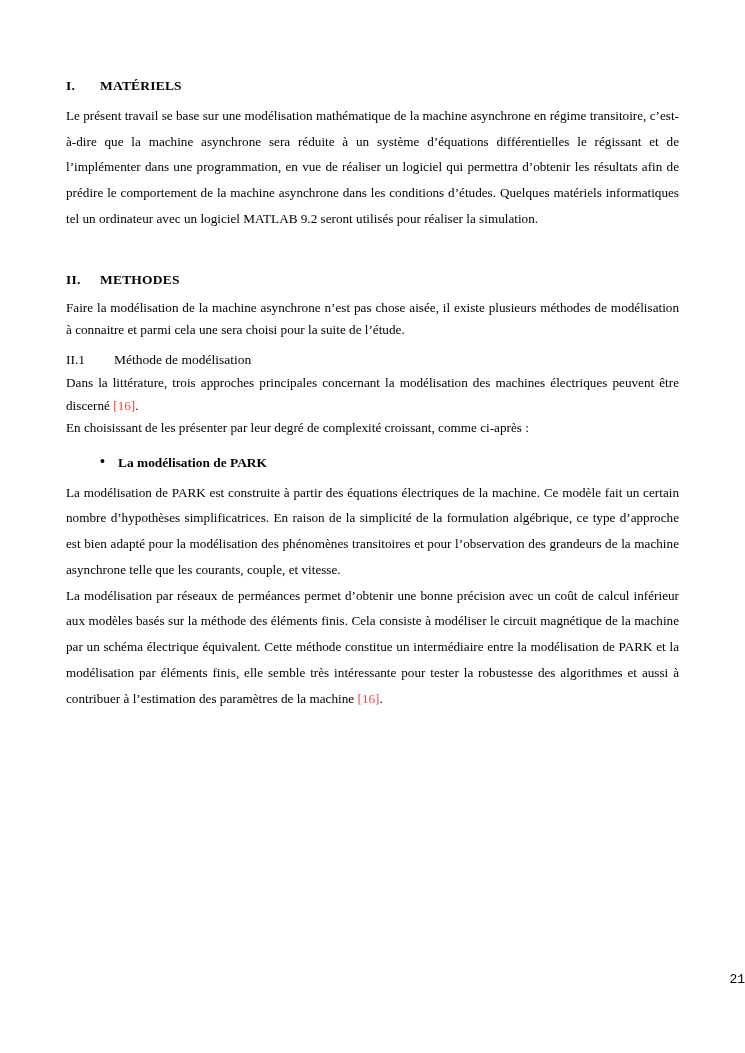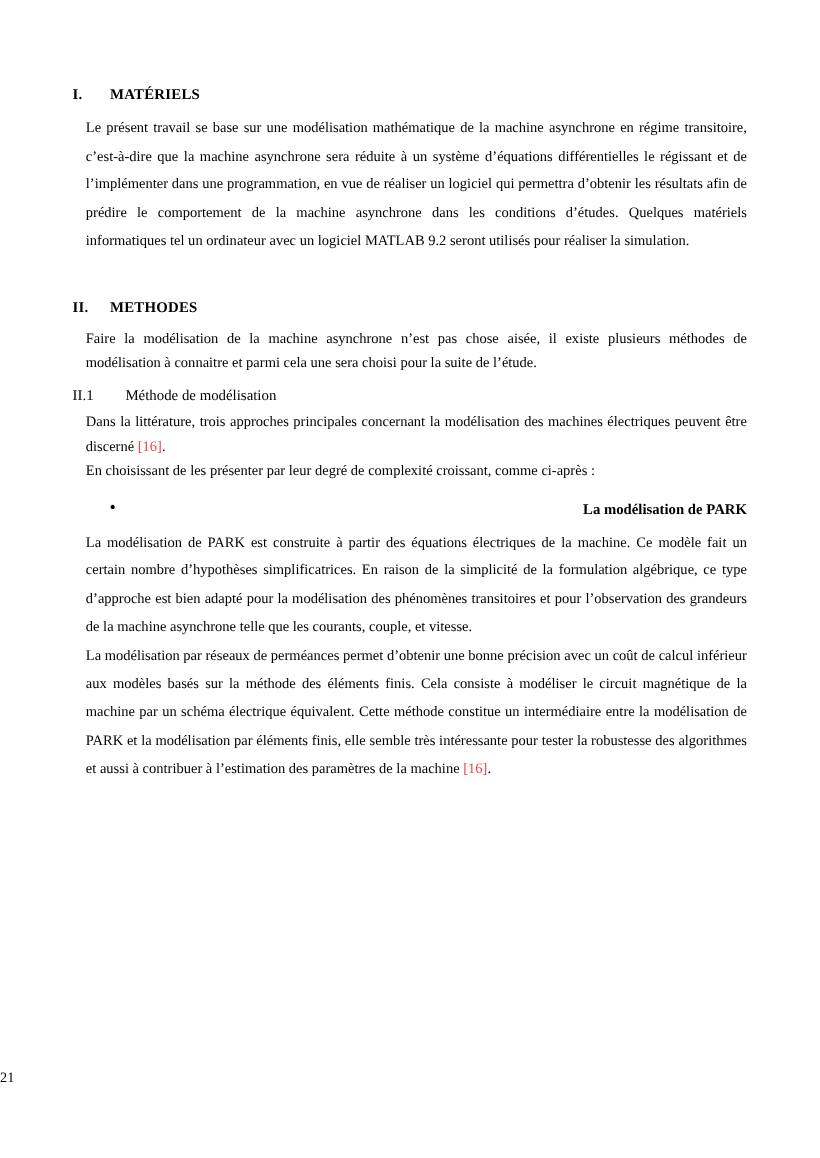--- a/index.html
+++ b/index.html
@@ -38,21 +38,21 @@
     margin: 0 0 4px 0;
   }
   .sub-heading .num {
     display: inline-block;
     min-width: 48px;
   }
   p.body {
     font-size: 13.2px;
     line-height: 1.95;
     text-align: justify;
-    margin: 0 0 0 12px;
+    margin: 0 0 0 0;
     text-indent: 0;
   }
   p.body.tight {
     line-height: 1.72;
   }
   .spacer-lg { height: 40px; }
   .spacer-sm { height: 10px; }
   .cite {
     color: #ef4444;
   }
@@ -60,36 +60,36 @@
     margin: 12px 0 6px 0;
     padding-left: 52px;
     list-style: none;
   }
   ul.bullets li {
     position: relative;
     font-weight: bold;
     font-size: 13.4px;
     line-height: 1.6;
     margin-bottom: 2px;
-    text-align: right;
   }
   ul.bullets li::before {
     content: "\2022";
     position: absolute;
     left: -18px;
     top: -1px;
     font-size: 14px;
   }
   .page-number {
     position: absolute;
     left: 0;
     right: 0;
     top: 972px;
-    text-align: left;
+    text-align: right;
     font-size: 13px;
+    font-family: Liberation Mono, monospace;
   }
 </style>
 </head>
 <body>
 
 <div class="page">
 
   <h2 class="section-heading">
     <span class="num">I.</span><span>MATÉRIELS</span>
   </h2>

